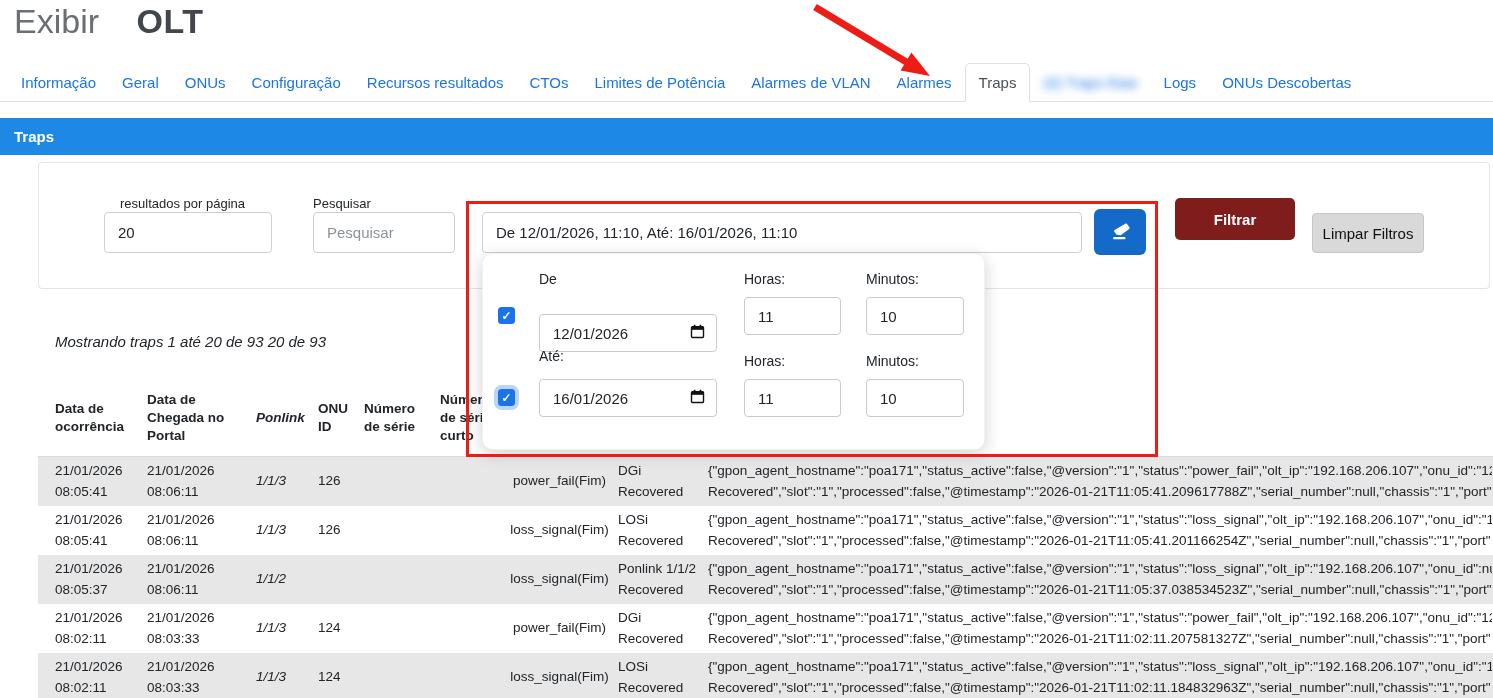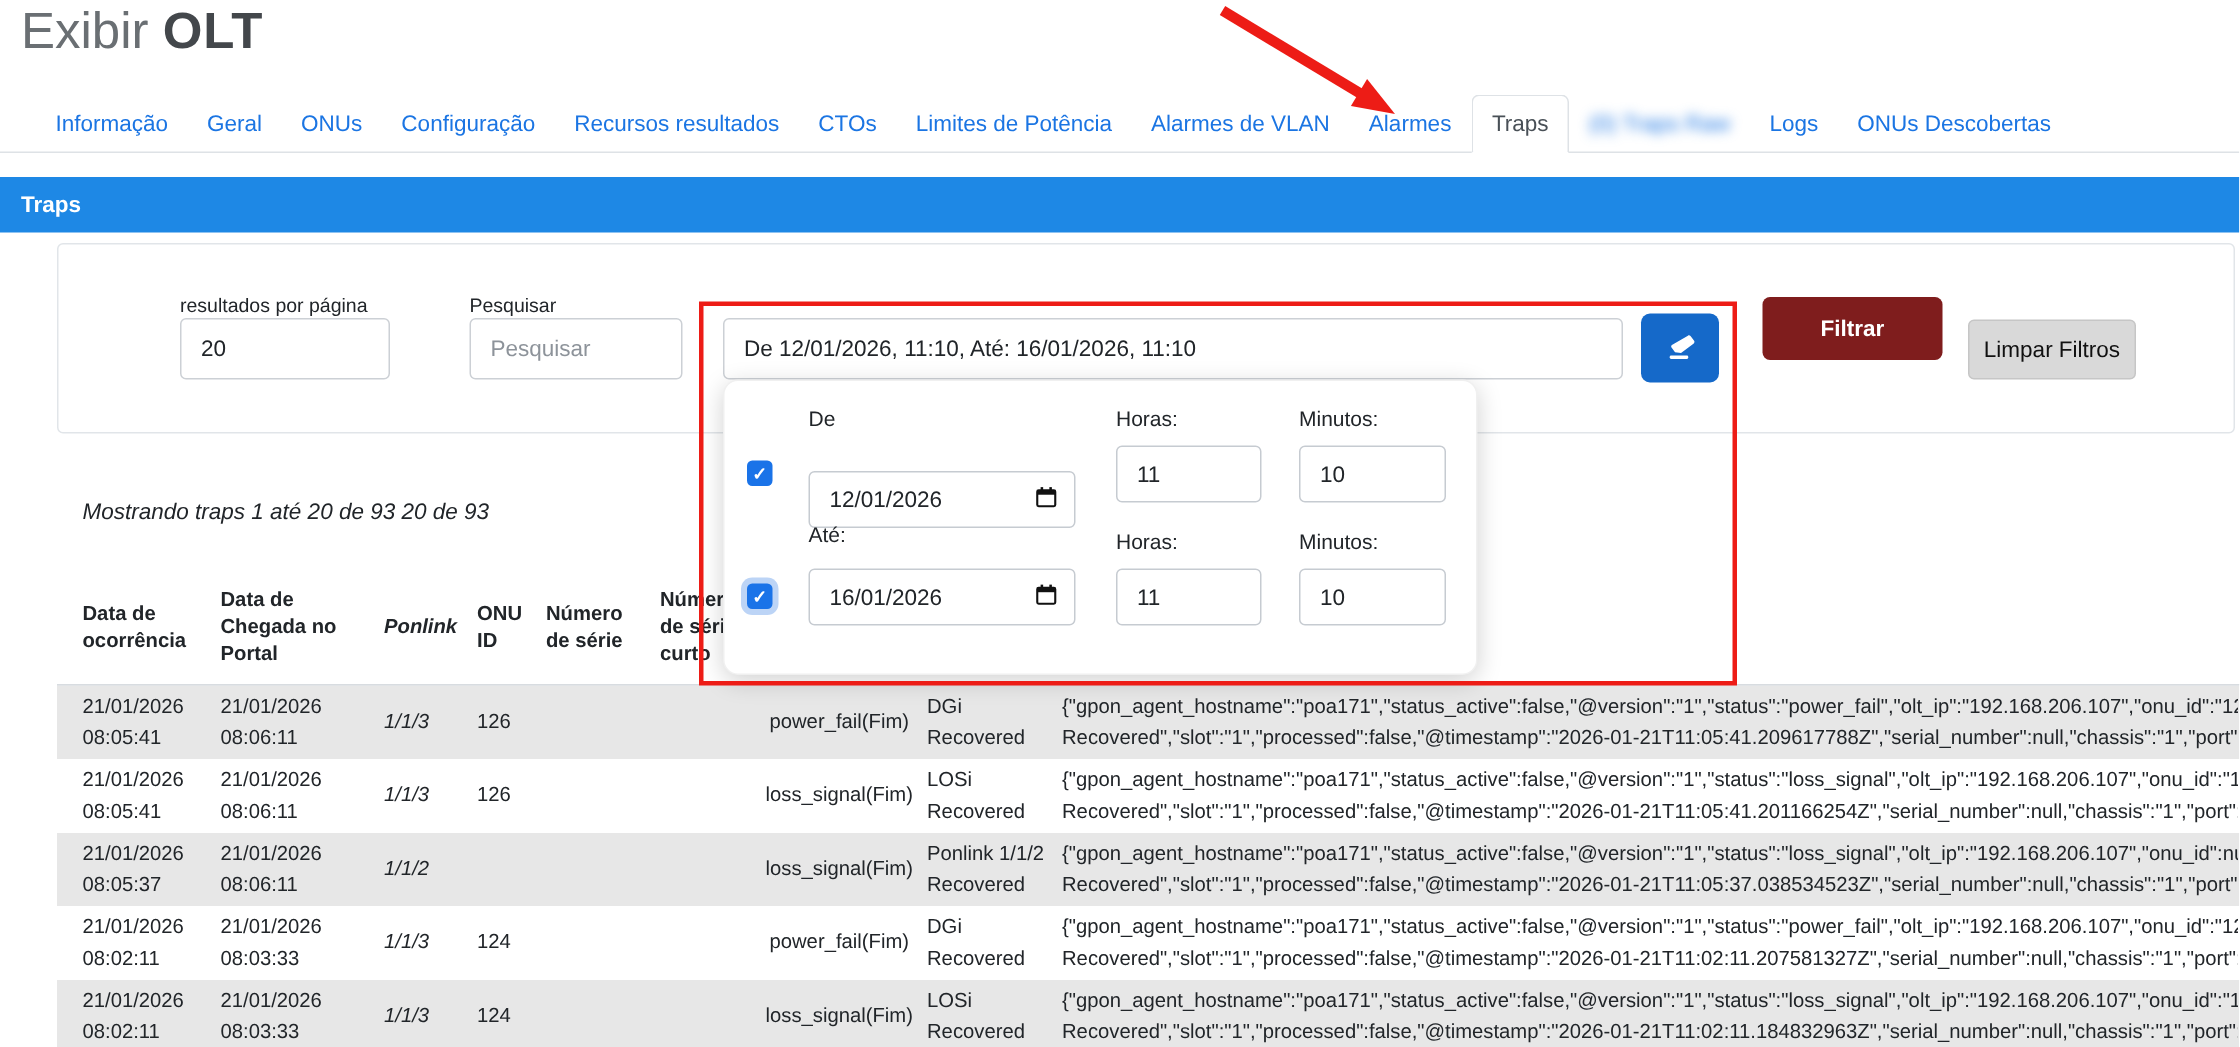--- a/index.html
+++ b/index.html
@@ -2,25 +2,25 @@
 <html><head>
 <meta charset="utf-8">
 <style>
   html,body{margin:0;padding:0;background:#fff;}
   #screen{position:relative;width:1493px;height:698px;background:#fff;overflow:hidden;
           font-family:"Liberation Sans",sans-serif;color:#212529;}
 
   
   .page-title{position:absolute;left:14px;top:2px;font-size:34px;white-space:nowrap;}
   .t-light{color:#6a6f73;font-weight:400;}
-  .t-bold{color:#43474b;font-weight:700;letter-spacing:.5px;}
+  .t-bold{color:#43474b;font-weight:700;letter-spacing:.5px;margin-left:28px;}
 
   
   .tabbar{position:absolute;left:0;top:62px;width:1493px;height:40px;border-bottom:1px solid #dee2e6;
-          display:flex;align-items:flex-end;padding-left:24px;box-sizing:border-box;}
+          display:flex;align-items:flex-end;padding-left:8px;box-sizing:border-box;}
   .tab{font-size:15px;color:#1b75e3;padding:10px 13px;white-space:nowrap;cursor:pointer;}
   .tab.active{color:#495057;background:#fff;border:1px solid #dee2e6;border-bottom:1px solid #fff;
               border-radius:5px 5px 0 0;margin-bottom:-1px;}
   .tab.blurred{filter:blur(4px);}
 
   
   .section-bar{position:absolute;left:0;top:118px;width:1493px;height:37px;background:#1e88e5;
                color:#fff;font-weight:bold;font-size:15px;line-height:37px;padding-left:14px;box-sizing:border-box;}
 
   
@@ -97,21 +97,21 @@
       <div class="tab blurred">(0) Traps Raw</div>
       <div class="tab">Logs</div>
       <div class="tab">ONUs Descobertas</div>
     </nav>
 
   <div class="section-bar">Traps</div>
 
   <div class="filters-card"></div>
 
   <div class="field-label" style="left:120px;top:196px">resultados por página</div>
-  <div class="box" style="left:120px;width:140px">20</div>
+  <div class="box" style="left:104px;width:168px">20</div>
 
   <div class="field-label" style="left:313px;top:196px">Pesquisar</div>
   <input class="box" style="left: 313px; width: 142px;" placeholder="Pesquisar">
 
   <div class="box" style="left:482px;width:600px">De 12/01/2026, 11:10, Até: 16/01/2026, 11:10</div>
 
   <button class="eraser-btn">
     <span>
       <svg width="22" height="22" viewBox="0 0 24 24">
         <path fill="#ffffff" d="M16.6 3.4c.5-.5 1.4-.5 1.9 0l3.1 3.1c.5.5.5 1.4 0 1.9l-8.2 8.2H9l-3-3c-.5-.5-.5-1.4 0-1.9l10.6-8.3z" transform="rotate(8 12 12)"></path>

